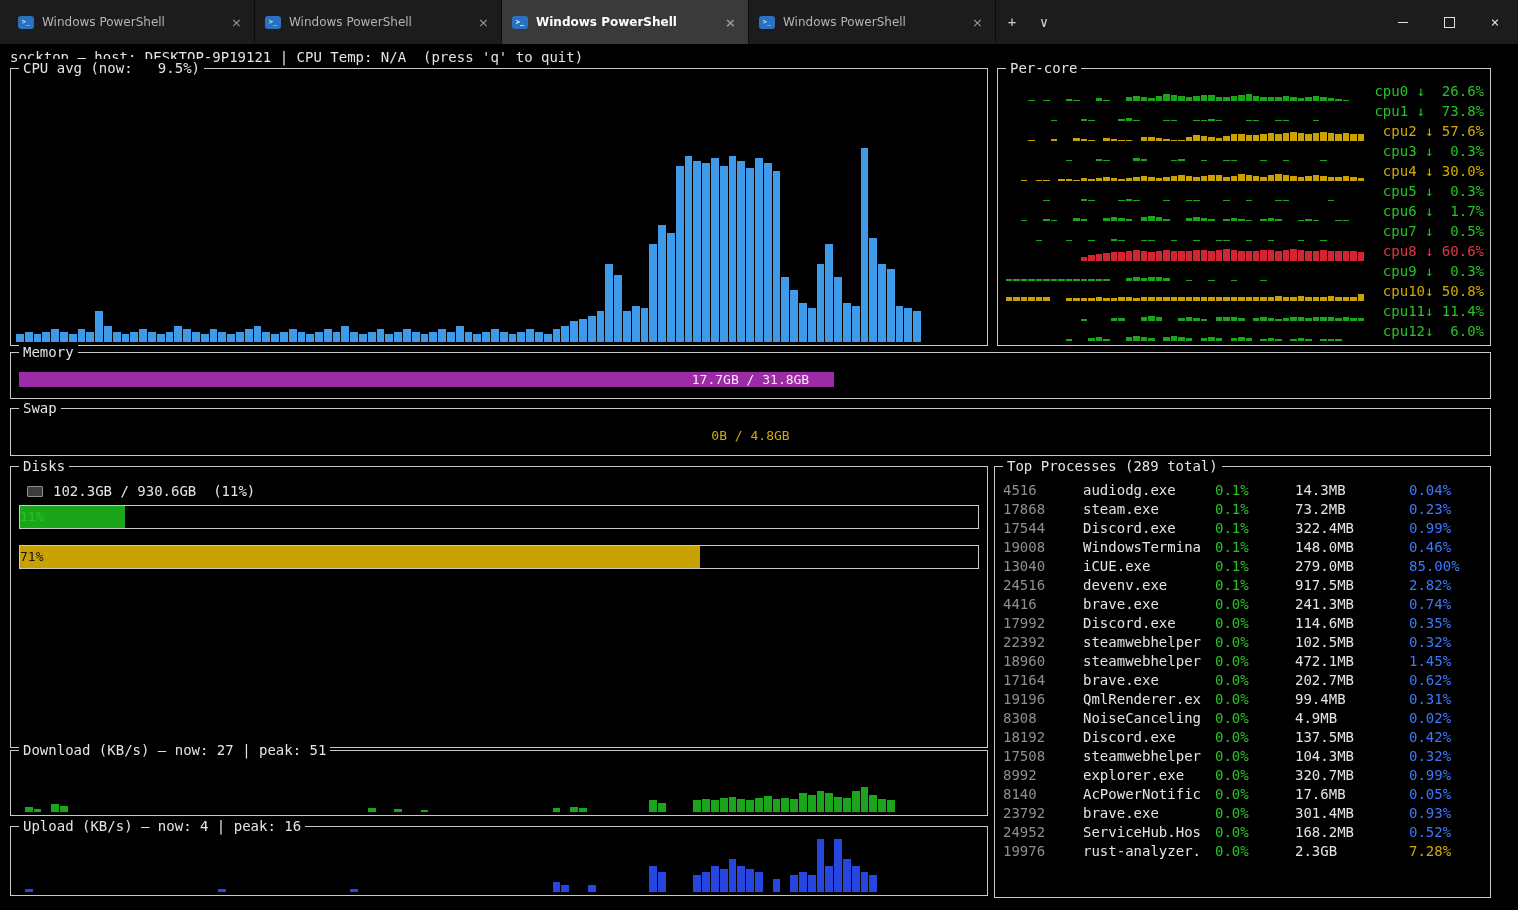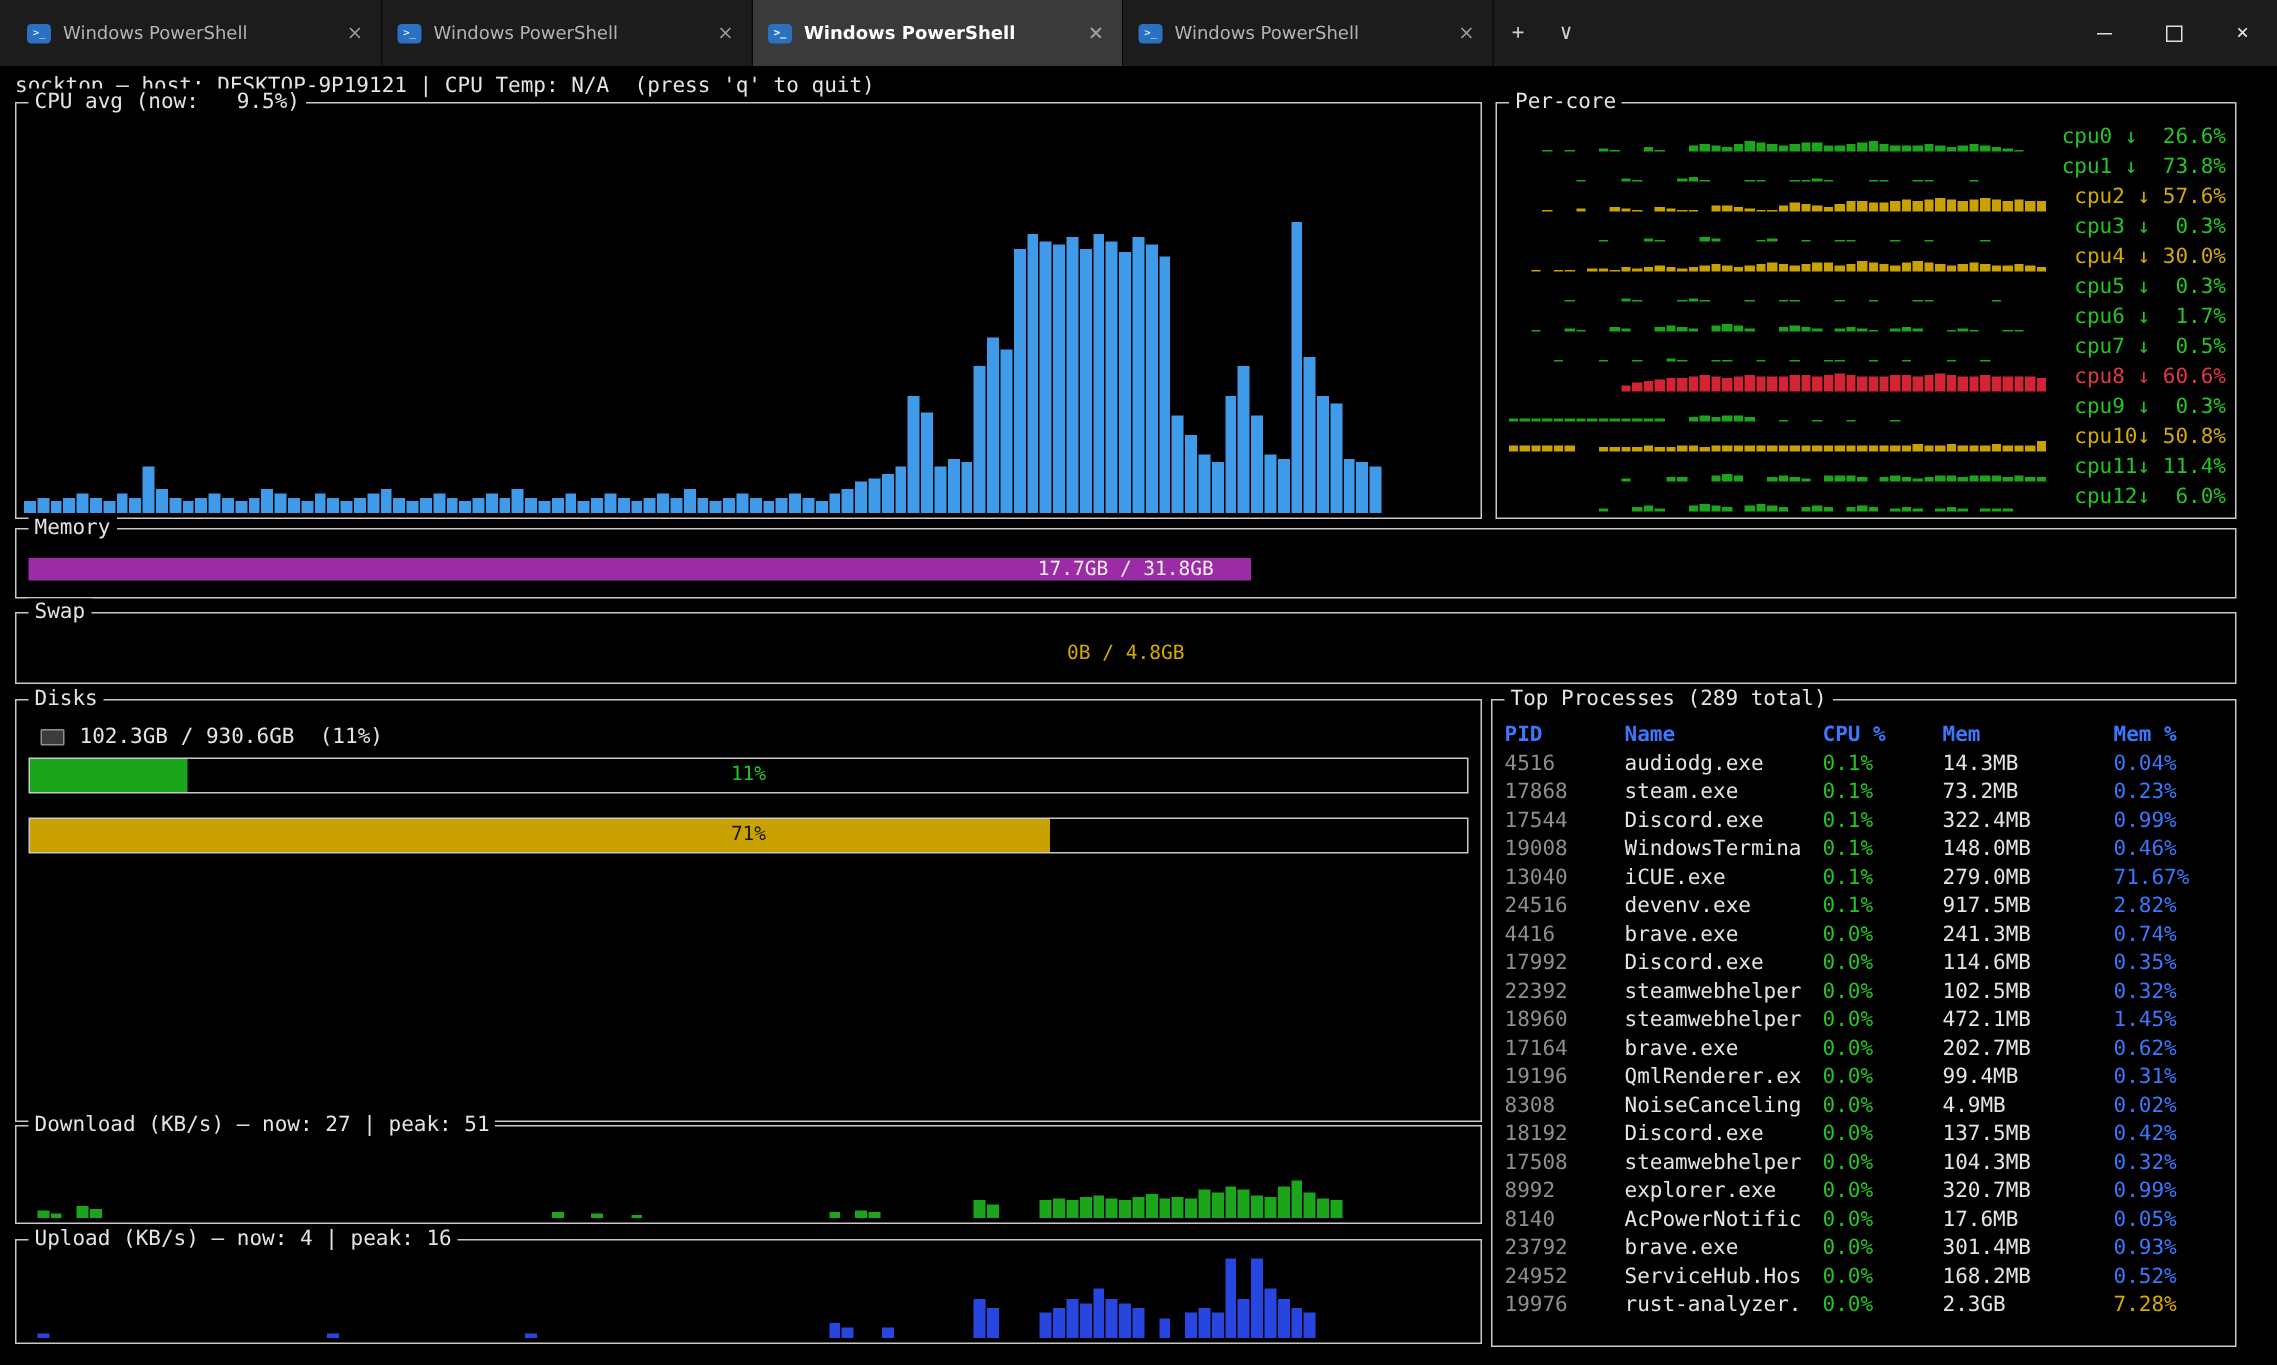--- a/index.html
+++ b/index.html
@@ -52,21 +52,21 @@
   .meter-label{position:absolute;inset:0;text-align:center;font-size:13px;line-height:15px;color:#efefef;white-space:pre;}
   #panel-swap .meter-label{color:var(--c-yellow_text,#d2ab00);}
   
   #disk-items{padding:14px 8px 0 8px;}
   .disk-item{margin-top:0;}
   .disk-item + .disk-item{margin-top:16px;}
   .disk-labelrow{display:flex;align-items:center;gap:10px;font-size:14px;white-space:pre;height:20px;padding-left:8px;}
   .disk-icon{width:14px;height:9px;border:1px solid #8f8f8f;background:#3c3c3c;border-radius:1px;flex:none;}
   .disk-bar{position:relative;height:22px;border:1px solid #c9c9c9;margin-top:4px;}
   .disk-fill{height:100%;width:0;}
-  .disk-pct{position:absolute;inset:0;text-align:center;font-size:13px;line-height:22px;}
+  .disk-pct{position:absolute;inset:0;font-size:13px;line-height:22px;}
   
   .proc{position:absolute;inset:14px 4px 4px 8px;font-size:14px;overflow:hidden;}
   .proc-row{display:grid;grid-template-columns:80px 132px 80px 114px 1fr;height:19px;line-height:19px;white-space:pre;}
   .proc-row span{overflow:hidden;}
   .proc-head span{color:var(--c-blue,#3b78ff);font-weight:bold;}
   .pid{color:var(--c-gray,#8f8f8f);}
   .pname{color:#e4e4e4;}
   .pcpu{color:var(--c-green_text,#25c425);}
   .pmem{color:#e4e4e4;}
   .pmemp{color:var(--c-blue,#3b78ff);}
@@ -1188,33 +1188,26 @@
           <div class="bar" style="height: 0%; background: rgb(39, 70, 224);"></div>
           <div class="bar" style="height: 0%; background: rgb(39, 70, 224);"></div>
           <div class="bar" style="height: 0%; background: rgb(39, 70, 224);"></div>
           <div class="bar" style="height: 0%; background: rgb(39, 70, 224);"></div>
         </div>
     </div>
 
     <div class="panel" id="panel-proc">
       <span class="panel-title">Top Processes (289 total)</span>
       <div class="proc">
-        <div class="proc-row proc-head">
-          <span>PID</span>
-          <span>Name</span>
-          <span>CPU %</span>
-          <span>Mem</span>
-          <span>Mem %</span>
-        </div>
         <div id="proc-rows">
             <div class="proc-row"><span class="pid">4516</span><span class="pname">audiodg.exe</span><span class="pcpu">0.1%</span><span class="pmem">14.3MB</span><span class="pmemp">0.04%</span></div>
             <div class="proc-row"><span class="pid">17868</span><span class="pname">steam.exe</span><span class="pcpu">0.1%</span><span class="pmem">73.2MB</span><span class="pmemp">0.23%</span></div>
             <div class="proc-row"><span class="pid">17544</span><span class="pname">Discord.exe</span><span class="pcpu">0.1%</span><span class="pmem">322.4MB</span><span class="pmemp">0.99%</span></div>
             <div class="proc-row"><span class="pid">19008</span><span class="pname">WindowsTermina</span><span class="pcpu">0.1%</span><span class="pmem">148.0MB</span><span class="pmemp">0.46%</span></div>
-            <div class="proc-row"><span class="pid">13040</span><span class="pname">iCUE.exe</span><span class="pcpu">0.1%</span><span class="pmem">279.0MB</span><span class="pmemp">71.67%</span></div>
+            <div class="proc-row"><span class="pid">13040</span><span class="pname">iCUE.exe</span><span class="pcpu">0.1%</span><span class="pmem">279.0MB</span><span class="pmemp">85.00%</span></div>
             <div class="proc-row"><span class="pid">24516</span><span class="pname">devenv.exe</span><span class="pcpu">0.1%</span><span class="pmem">917.5MB</span><span class="pmemp">2.82%</span></div>
             <div class="proc-row"><span class="pid">4416</span><span class="pname">brave.exe</span><span class="pcpu">0.0%</span><span class="pmem">241.3MB</span><span class="pmemp">0.74%</span></div>
             <div class="proc-row"><span class="pid">17992</span><span class="pname">Discord.exe</span><span class="pcpu">0.0%</span><span class="pmem">114.6MB</span><span class="pmemp">0.35%</span></div>
             <div class="proc-row"><span class="pid">22392</span><span class="pname">steamwebhelper</span><span class="pcpu">0.0%</span><span class="pmem">102.5MB</span><span class="pmemp">0.32%</span></div>
             <div class="proc-row"><span class="pid">18960</span><span class="pname">steamwebhelper</span><span class="pcpu">0.0%</span><span class="pmem">472.1MB</span><span class="pmemp">1.45%</span></div>
             <div class="proc-row"><span class="pid">17164</span><span class="pname">brave.exe</span><span class="pcpu">0.0%</span><span class="pmem">202.7MB</span><span class="pmemp">0.62%</span></div>
             <div class="proc-row"><span class="pid">19196</span><span class="pname">QmlRenderer.ex</span><span class="pcpu">0.0%</span><span class="pmem">99.4MB</span><span class="pmemp">0.31%</span></div>
             <div class="proc-row"><span class="pid">8308</span><span class="pname">NoiseCanceling</span><span class="pcpu">0.0%</span><span class="pmem">4.9MB</span><span class="pmemp">0.02%</span></div>
             <div class="proc-row"><span class="pid">18192</span><span class="pname">Discord.exe</span><span class="pcpu">0.0%</span><span class="pmem">137.5MB</span><span class="pmemp">0.42%</span></div>
             <div class="proc-row"><span class="pid">17508</span><span class="pname">steamwebhelper</span><span class="pcpu">0.0%</span><span class="pmem">104.3MB</span><span class="pmemp">0.32%</span></div>

